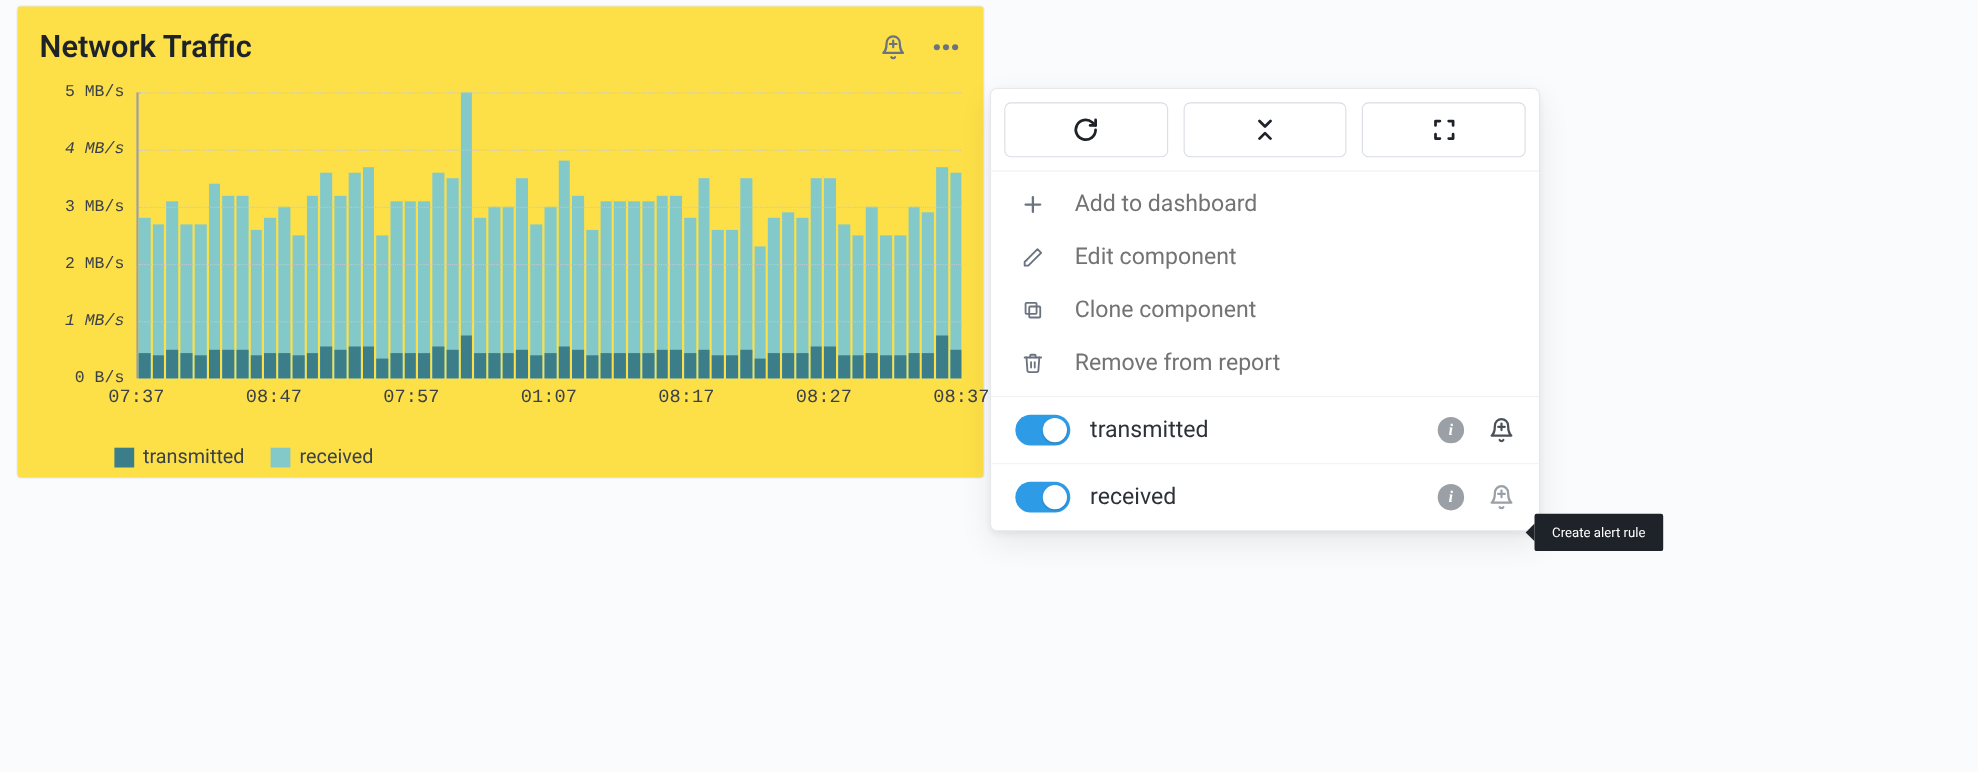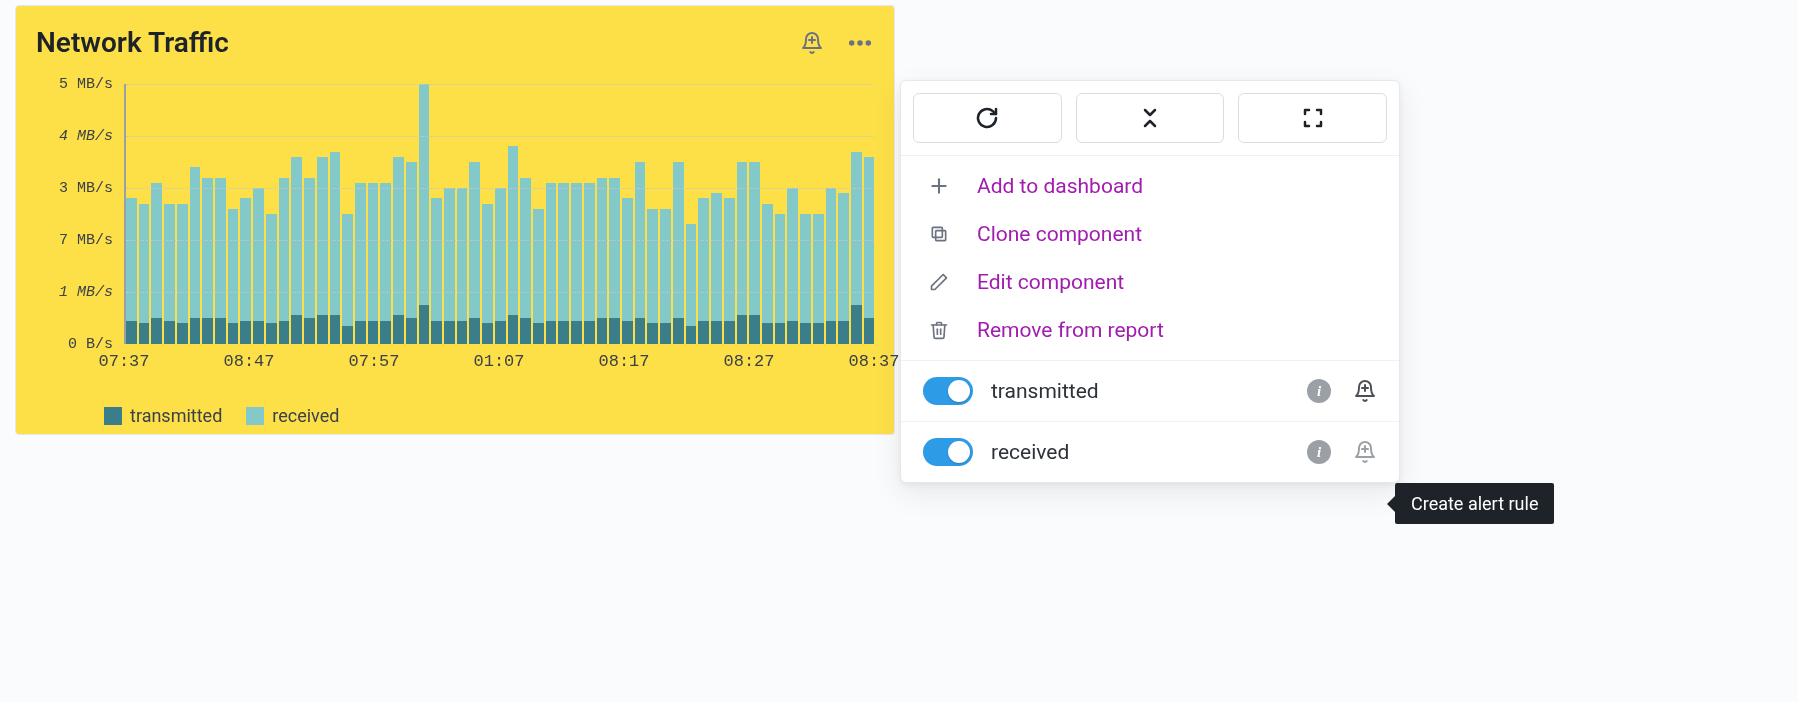--- a/index.html
+++ b/index.html
@@ -209,21 +209,21 @@
     padding: 6px 0;
     border-bottom: 1px solid #eef0f2;
   }
 
   .cm-item {
     display: flex;
     align-items: center;
     gap: 26px;
     padding: 12px 26px;
     font-size: 21px;
-    color: #a21caf;
+    color: #737373;
     cursor: pointer;
   }
 
   .cm-item .mi {
     width: 24px;
     height: 24px;
     display: flex;
     align-items: center;
     justify-content: center;
     color: #6b7280;
@@ -282,25 +282,24 @@
     font-size: 15px;
     cursor: pointer;
   }
 
   .tooltip {
     position: absolute;
     left: 1395px;
     top: 467px;
     background: #1e2329;
     color: #fff;
-    font-size: 18px;
+    font-size: 12px;
     padding: 10px 16px;
     border-radius: 2px;
     white-space: nowrap;
-    margin-top: 16px;
   }
   .tooltip::before {
     content: '';
     position: absolute;
     left: -8px;
     top: 50%;
     transform: translateY(-50%);
     border: 8px solid transparent;
     border-right-color: #1e2329;
     border-left: none;
@@ -330,21 +329,21 @@
             <circle cx="22" cy="4" r="3" fill="#6b7280"></circle>
           </svg>
       </div>
     </div>
   </div>
 
   <div class="chart-area">
     <div class="y-axis" id="y-axis">
         <div class="y-tick" style="top: 260px;">0 B/s</div>
         <div class="y-tick" style="top: 208px; font-style: italic;">1 MB/s</div>
-        <div class="y-tick" style="top: 156px;">7 MB/s</div>
+        <div class="y-tick" style="top: 156px;">2 MB/s</div>
         <div class="y-tick" style="top: 104px;">3 MB/s</div>
         <div class="y-tick" style="top: 52px; font-style: italic;">4 MB/s</div>
         <div class="y-tick" style="top: 0px;">5 MB/s</div>
       </div>
     <div class="plot" id="plot">
       <div class="bars" id="bars">
           <div class="bar-slot">
             <div class="bar-recv" style="height: 145.6px;"></div>
             <div class="bar-trans" style="height: 23.4px;"></div>
           </div>
@@ -640,33 +639,33 @@
         <svg width="20" height="20" viewBox="0 0 24 24" fill="none" stroke="#6b7280" stroke-width="2.5" stroke-linecap="round">
             <line x1="12" y1="4" x2="12" y2="20"></line>
             <line x1="4" y1="12" x2="20" y2="12"></line>
           </svg>
       </span>
       <span>Add to dashboard</span>
     </div>
     <div class="cm-item">
       <span class="mi">
         <svg width="20" height="20" viewBox="0 0 24 24" fill="none" stroke="#6b7280" stroke-width="2" stroke-linecap="round" stroke-linejoin="round">
+            <path d="M17 3l4 4L7 21H3v-4L17 3z"></path>
+          </svg>
+      </span>
+      <span>Edit component</span>
+    </div>
+    <div class="cm-item">
+      <span class="mi">
+        <svg width="20" height="20" viewBox="0 0 24 24" fill="none" stroke="#6b7280" stroke-width="2" stroke-linecap="round" stroke-linejoin="round">
             <rect x="8" y="8" width="12" height="12" rx="1"></rect>
             <rect x="4" y="4" width="12" height="12" rx="1"></rect>
           </svg>
       </span>
       <span>Clone component</span>
-    </div>
-    <div class="cm-item">
-      <span class="mi">
-        <svg width="20" height="20" viewBox="0 0 24 24" fill="none" stroke="#6b7280" stroke-width="2" stroke-linecap="round" stroke-linejoin="round">
-            <path d="M17 3l4 4L7 21H3v-4L17 3z"></path>
-          </svg>
-      </span>
-      <span>Edit component</span>
     </div>
     <div class="cm-item">
       <span class="mi">
         <svg width="20" height="20" viewBox="0 0 24 24" fill="none" stroke="#6b7280" stroke-width="2" stroke-linecap="round" stroke-linejoin="round">
             <polyline points="3 6 5 6 21 6"></polyline>
             <path d="M19 6l-1 14a2 2 0 0 1-2 2H8a2 2 0 0 1-2-2L5 6"></path>
             <path d="M10 11v6"></path>
             <path d="M14 11v6"></path>
             <path d="M9 6V4a1 1 0 0 1 1-1h4a1 1 0 0 1 1 1v2"></path>
           </svg>

